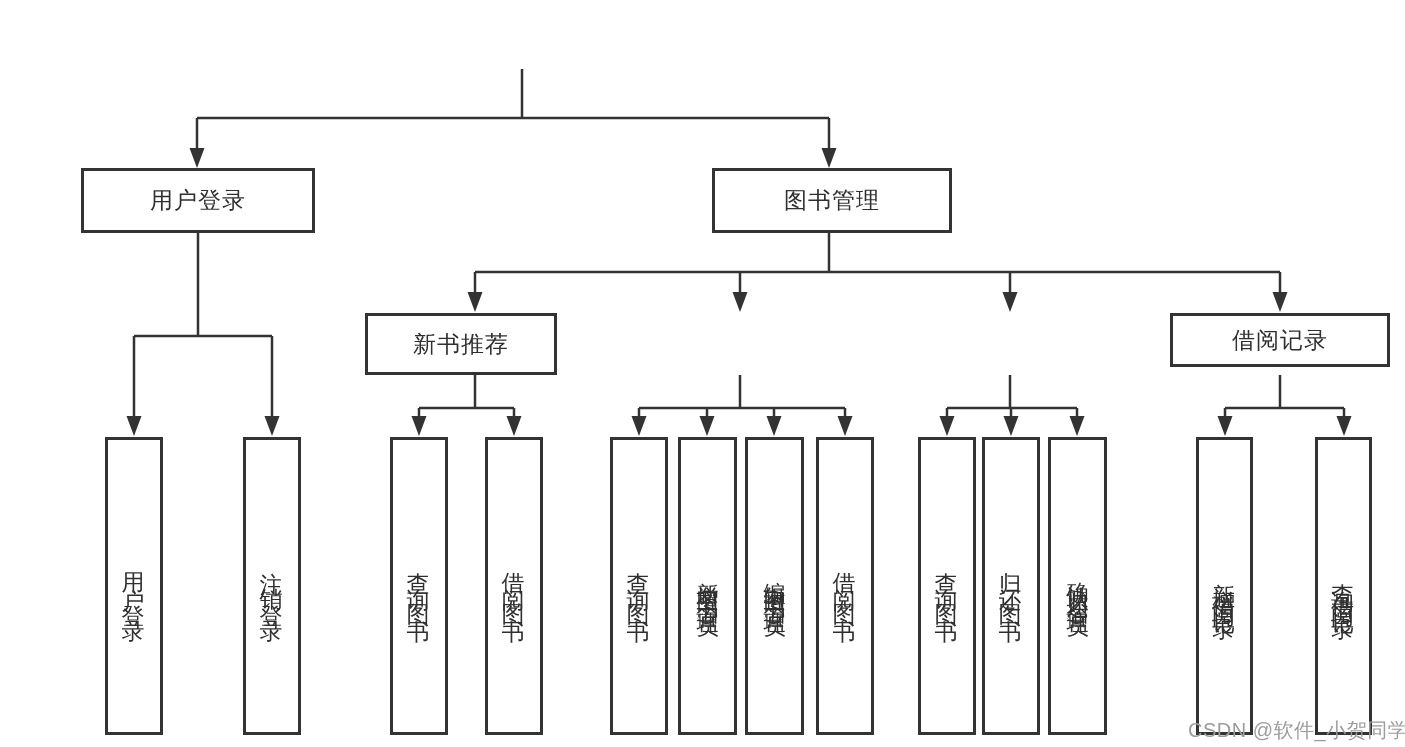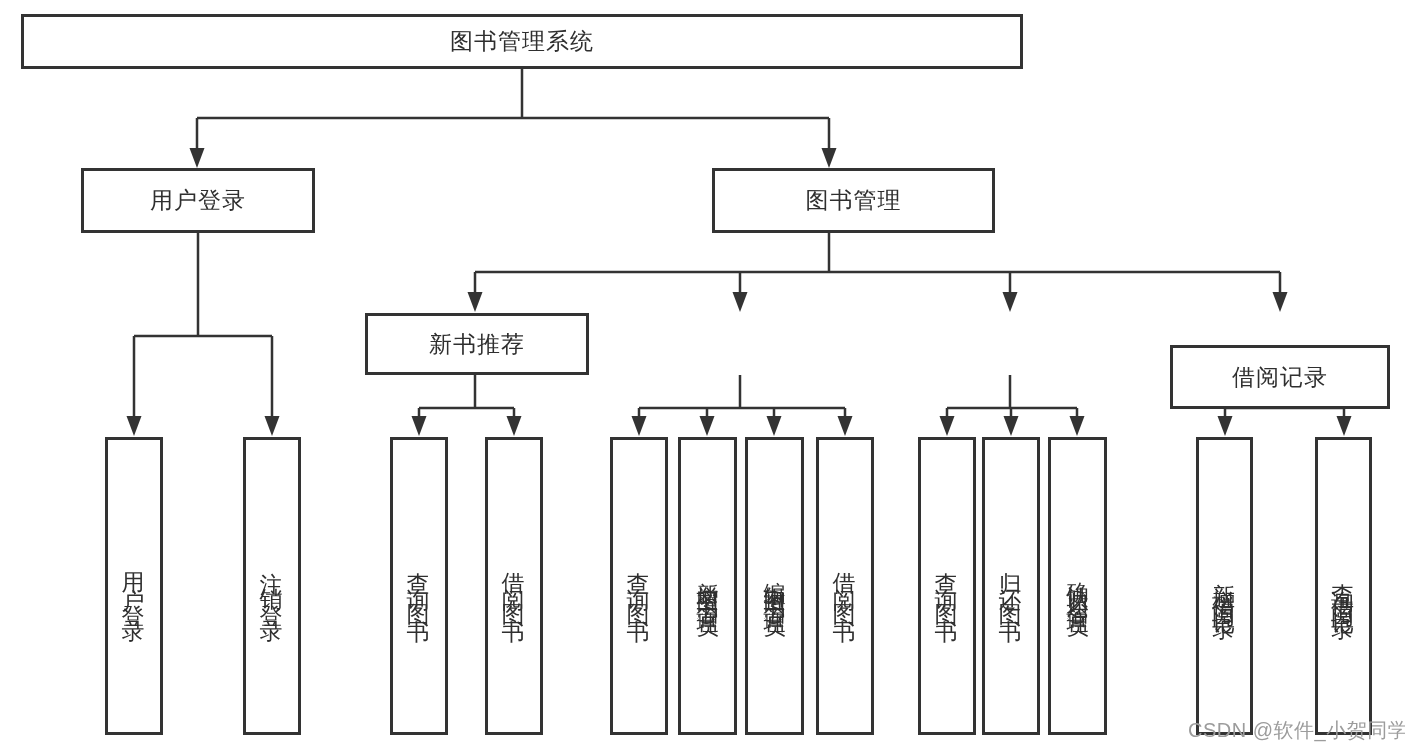--- a/index.html
+++ b/index.html
@@ -66,27 +66,26 @@
       <use href="#arrowhead" transform="translate(774,436)"></use>
       <use href="#arrowhead" transform="translate(845,436)"></use>
       <use href="#arrowhead" transform="translate(947,436)"></use>
       <use href="#arrowhead" transform="translate(1011,436)"></use>
       <use href="#arrowhead" transform="translate(1077,436)"></use>
       <use href="#arrowhead" transform="translate(1225,436)"></use>
       <use href="#arrowhead" transform="translate(1344,436)"></use>
     </g>
   </svg>
 
-  <div class="node" style="left:21px;top:14px;width:1002px;height:55px;">图书管理系统</div>
 
   <div class="node" style="left:81px;top:168px;width:234px;height:65px;">用户登录</div>
-  <div class="node" style="left:712px;top:168px;width:283px;height:65px;text-align:right;">图书管理</div>
+  <div class="node" style="left:712px;top:168px;width:240px;height:65px;text-align:right;">图书管理</div>
 
-  <div class="node" style="left:365px;top:313px;width:224px;height:62px;">新书推荐</div>
-  <div class="node" style="left:1170px;top:313px;width:220px;height:64px;margin-top:32px;">借阅记录</div>
+  <div class="node" style="left:365px;top:313px;width:192px;height:62px;">新书推荐</div>
+  <div class="node" style="left:1170px;top:313px;width:220px;height:54px;">借阅记录</div>
 
   <div class="node vnode" style="left:105px;top:437px;width:58px;height:298px;">用户登录</div>
   <div class="node vnode" style="left:243px;top:437px;width:58px;height:298px;">注销登录</div>
 
   <div class="node vnode" style="left:390px;top:437px;width:58px;height:298px;">查询图书</div>
   <div class="node vnode" style="left:485px;top:437px;width:58px;height:298px;">借阅图书</div>
 
   <div class="node vnode" style="left:610px;top:437px;width:58px;height:298px;">查询图书</div>
   <div class="node vnode len9" style="left:678px;top:437px;width:59px;height:298px;">新增图书（管理员）</div>
   <div class="node vnode len9" style="left:745px;top:437px;width:59px;height:298px;">编辑图书（管理员）</div>

